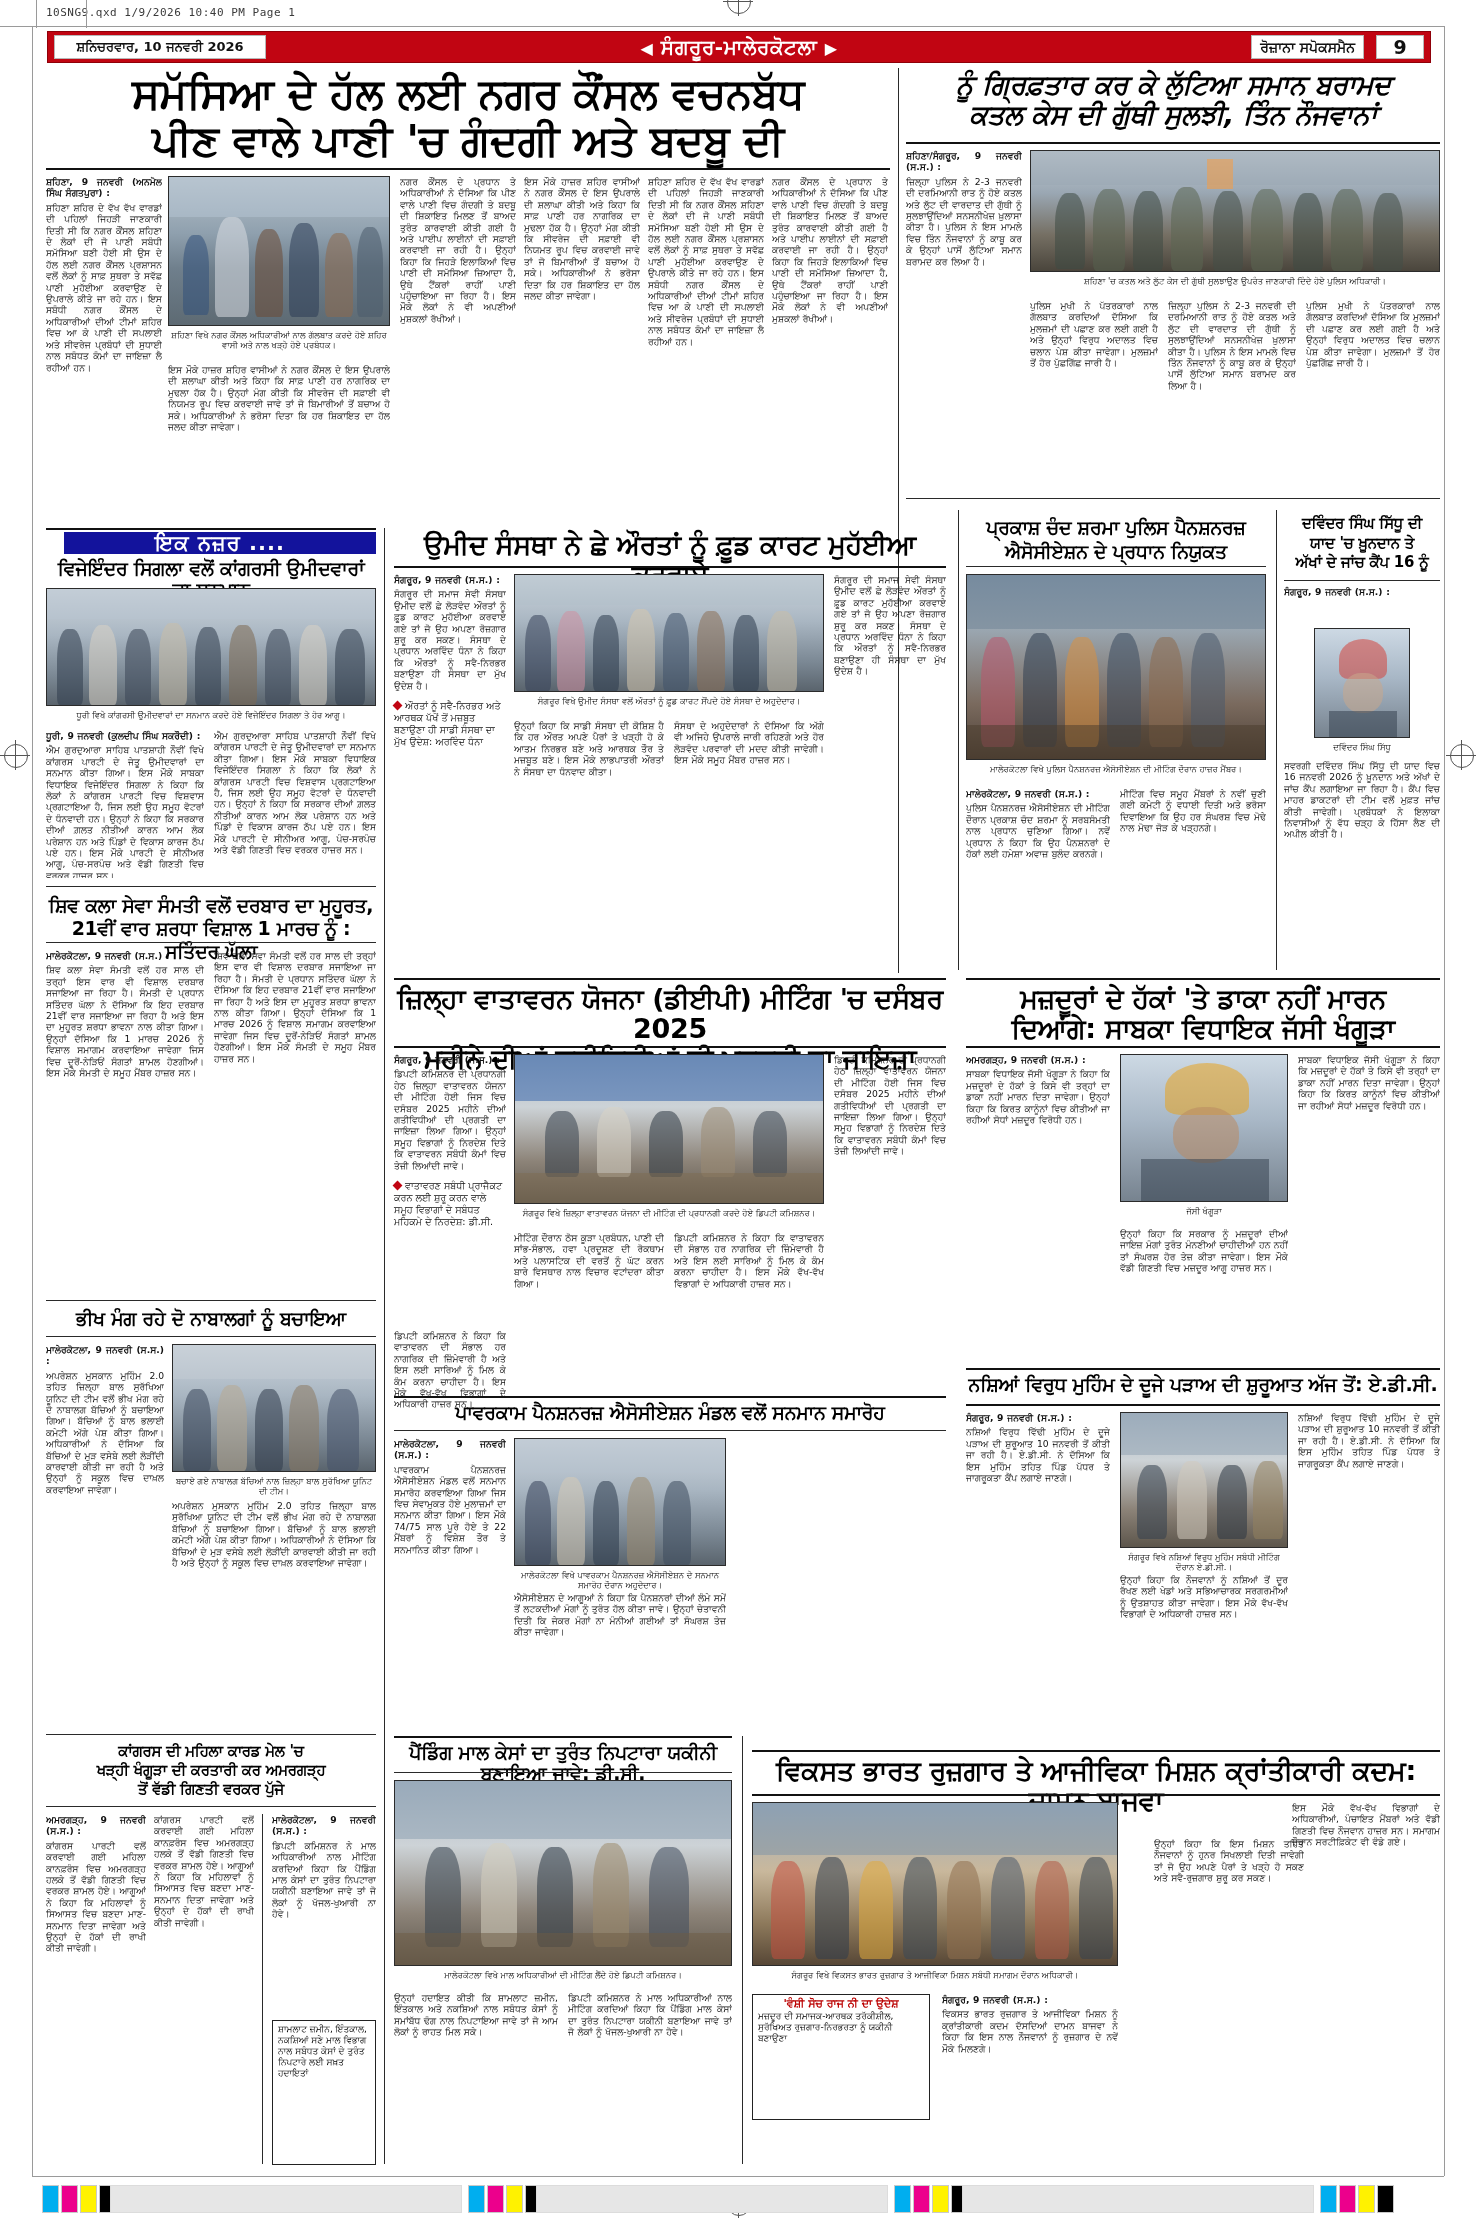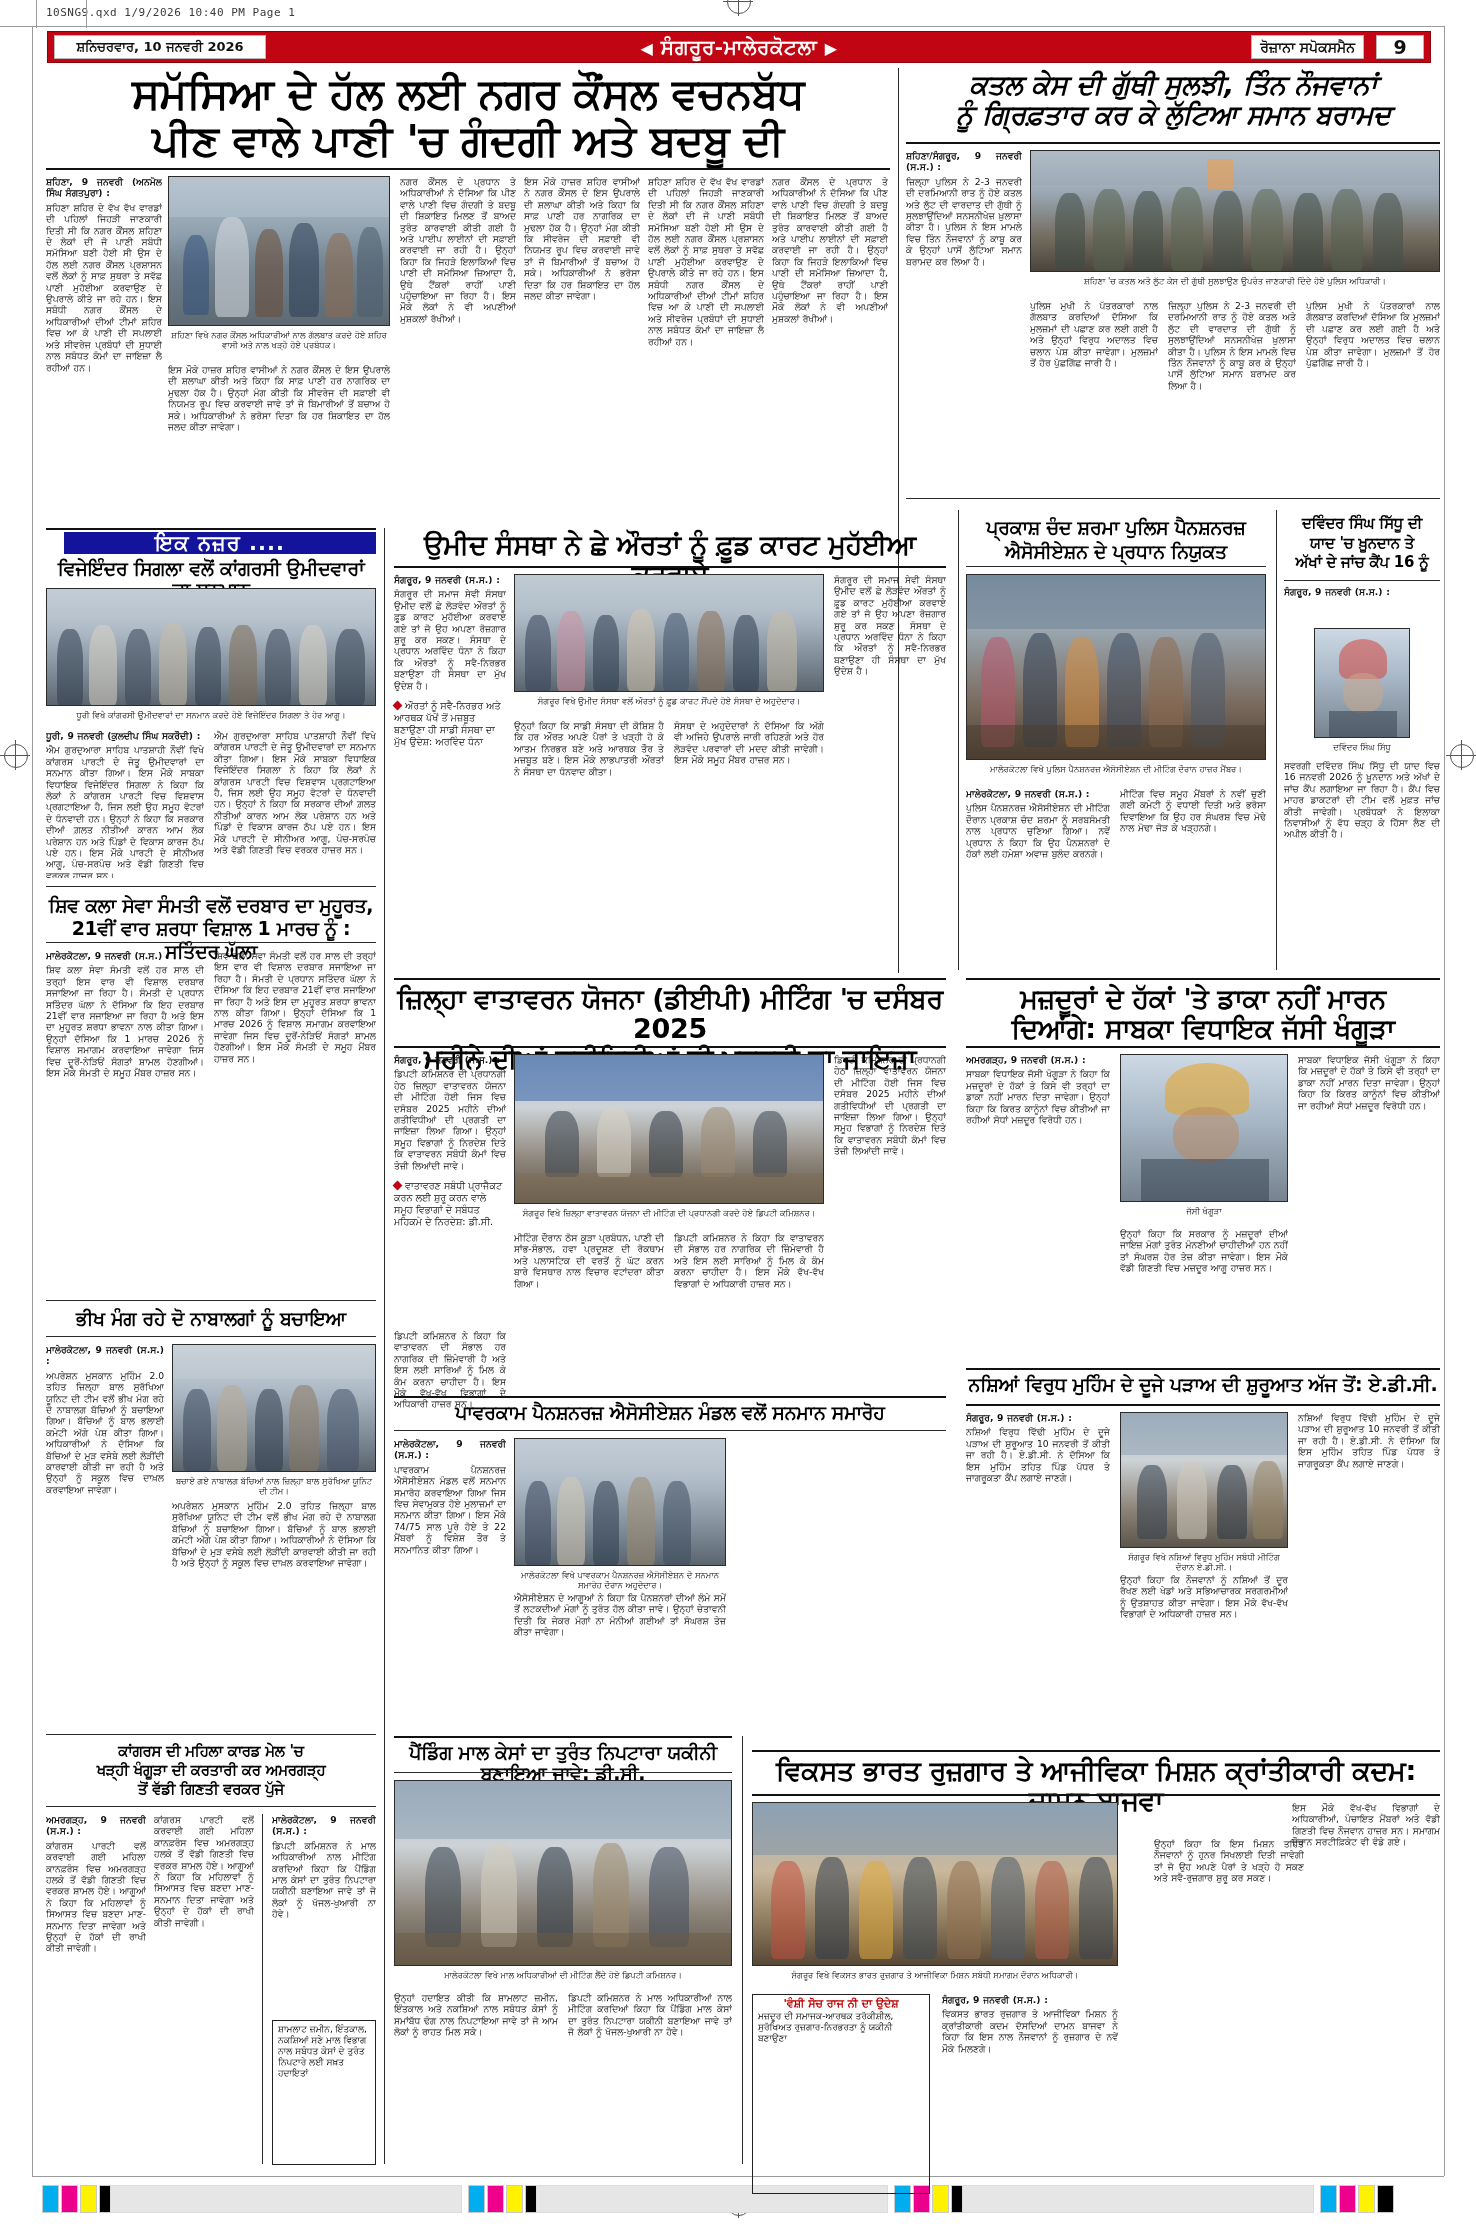--- a/index.html
+++ b/index.html
@@ -183,22 +183,22 @@
     <p>ਇਸ ਮੌਕੇ ਹਾਜ਼ਰ ਸ਼ਹਿਰ ਵਾਸੀਆਂ ਨੇ ਨਗਰ ਕੌਂਸਲ ਦੇ ਇਸ ਉਪਰਾਲੇ ਦੀ ਸ਼ਲਾਘਾ ਕੀਤੀ ਅਤੇ ਕਿਹਾ ਕਿ ਸਾਫ਼ ਪਾਣੀ ਹਰ ਨਾਗਰਿਕ ਦਾ ਮੁਢਲਾ ਹੱਕ ਹੈ। ਉਨ੍ਹਾਂ ਮੰਗ ਕੀਤੀ ਕਿ ਸੀਵਰੇਜ ਦੀ ਸਫ਼ਾਈ ਵੀ ਨਿਯਮਤ ਰੂਪ ਵਿਚ ਕਰਵਾਈ ਜਾਵੇ ਤਾਂ ਜੋ ਬਿਮਾਰੀਆਂ ਤੋਂ ਬਚਾਅ ਹੋ ਸਕੇ। ਅਧਿਕਾਰੀਆਂ ਨੇ ਭਰੋਸਾ ਦਿਤਾ ਕਿ ਹਰ ਸ਼ਿਕਾਇਤ ਦਾ ਹੱਲ ਜਲਦ ਕੀਤਾ ਜਾਵੇਗਾ।</p>
   </div>
   <div class="col" style="left:648px;top:176px;width:116px;height:350px;">
     <p>ਸ਼ਹਿਣਾ ਸ਼ਹਿਰ ਦੇ ਵੱਖ ਵੱਖ ਵਾਰਡਾਂ ਦੀ ਪਹਿਲਾਂ ਜਿਹੜੀ ਜਾਣਕਾਰੀ ਦਿਤੀ ਸੀ ਕਿ ਨਗਰ ਕੌਂਸਲ ਸ਼ਹਿਣਾ ਦੇ ਲੋਕਾਂ ਦੀ ਜੋ ਪਾਣੀ ਸਬੰਧੀ ਸਮੱਸਿਆ ਬਣੀ ਹੋਈ ਸੀ ਉਸ ਦੇ ਹੱਲ ਲਈ ਨਗਰ ਕੌਂਸਲ ਪ੍ਰਸ਼ਾਸਨ ਵਲੋਂ ਲੋਕਾਂ ਨੂੰ ਸਾਫ਼ ਸੁਥਰਾ ਤੇ ਸਵੱਛ ਪਾਣੀ ਮੁਹੱਈਆ ਕਰਵਾਉਣ ਦੇ ਉਪਰਾਲੇ ਕੀਤੇ ਜਾ ਰਹੇ ਹਨ। ਇਸ ਸਬੰਧੀ ਨਗਰ ਕੌਂਸਲ ਦੇ ਅਧਿਕਾਰੀਆਂ ਦੀਆਂ ਟੀਮਾਂ ਸ਼ਹਿਰ ਵਿਚ ਆ ਕੇ ਪਾਣੀ ਦੀ ਸਪਲਾਈ ਅਤੇ ਸੀਵਰੇਜ ਪ੍ਰਬੰਧਾਂ ਦੀ ਸੁਧਾਈ ਨਾਲ ਸਬੰਧਤ ਕੰਮਾਂ ਦਾ ਜਾਇਜ਼ਾ ਲੈ ਰਹੀਆਂ ਹਨ।</p>
   </div>
   <div class="col" style="left:772px;top:176px;width:116px;height:350px;">
     <p>ਨਗਰ ਕੌਂਸਲ ਦੇ ਪ੍ਰਧਾਨ ਤੇ ਅਧਿਕਾਰੀਆਂ ਨੇ ਦੱਸਿਆ ਕਿ ਪੀਣ ਵਾਲੇ ਪਾਣੀ ਵਿਚ ਗੰਦਗੀ ਤੇ ਬਦਬੂ ਦੀ ਸ਼ਿਕਾਇਤ ਮਿਲਣ ਤੋਂ ਬਾਅਦ ਤੁਰੰਤ ਕਾਰਵਾਈ ਕੀਤੀ ਗਈ ਹੈ ਅਤੇ ਪਾਈਪ ਲਾਈਨਾਂ ਦੀ ਸਫ਼ਾਈ ਕਰਵਾਈ ਜਾ ਰਹੀ ਹੈ। ਉਨ੍ਹਾਂ ਕਿਹਾ ਕਿ ਜਿਹੜੇ ਇਲਾਕਿਆਂ ਵਿਚ ਪਾਣੀ ਦੀ ਸਮੱਸਿਆ ਜ਼ਿਆਦਾ ਹੈ, ਉਥੇ ਟੈਂਕਰਾਂ ਰਾਹੀਂ ਪਾਣੀ ਪਹੁੰਚਾਇਆ ਜਾ ਰਿਹਾ ਹੈ। ਇਸ ਮੌਕੇ ਲੋਕਾਂ ਨੇ ਵੀ ਅਪਣੀਆਂ ਮੁਸ਼ਕਲਾਂ ਰੱਖੀਆਂ।</p>
   </div>
 
   <div class="box" style="left:906px;top:70px;width:534px;">
+    <div class="hl hl-sec hl-ital">ਨੂੰ ਗ੍ਰਿਫ਼ਤਾਰ ਕਰ ਕੇ ਲੁੱਟਿਆ ਸਮਾਨ ਬਰਾਮਦ</div>
     <div class="hl hl-sec hl-ital">ਕਤਲ ਕੇਸ ਦੀ ਗੁੱਥੀ ਸੁਲਝੀ, ਤਿੰਨ ਨੌਜਵਾਨਾਂ</div>
-    <div class="hl hl-sec hl-ital">ਨੂੰ ਗ੍ਰਿਫ਼ਤਾਰ ਕਰ ਕੇ ਲੁੱਟਿਆ ਸਮਾਨ ਬਰਾਮਦ</div>
   </div>
   <div class="hdiv2" style="left:906px;top:142px;width:534px;"></div>
 
   <div class="col" style="left:906px;top:150px;width:116px;height:340px;">
     <p><span class="lead">ਸ਼ਹਿਣਾ/ਸੰਗਰੂਰ, 9 ਜਨਵਰੀ (ਸ.ਸ.) :</span></p>
     <p>ਜ਼ਿਲ੍ਹਾ ਪੁਲਿਸ ਨੇ 2-3 ਜਨਵਰੀ ਦੀ ਦਰਮਿਆਨੀ ਰਾਤ ਨੂੰ ਹੋਏ ਕਤਲ ਅਤੇ ਲੁੱਟ ਦੀ ਵਾਰਦਾਤ ਦੀ ਗੁੱਥੀ ਨੂੰ ਸੁਲਝਾਉਂਦਿਆਂ ਸਨਸਨੀਖੇਜ਼ ਖ਼ੁਲਾਸਾ ਕੀਤਾ ਹੈ। ਪੁਲਿਸ ਨੇ ਇਸ ਮਾਮਲੇ ਵਿਚ ਤਿੰਨ ਨੌਜਵਾਨਾਂ ਨੂੰ ਕਾਬੂ ਕਰ ਕੇ ਉਨ੍ਹਾਂ ਪਾਸੋਂ ਲੁੱਟਿਆ ਸਮਾਨ ਬਰਾਮਦ ਕਰ ਲਿਆ ਹੈ।</p>
   </div>
 
   <div class="photo ph-flag" style="left:1030px;top:150px;width:410px;height:122px;">
     <div class="ph-band" style="left:0;top:0;width:100%;height:34px;background:#9aa7b3;"></div>
@@ -526,21 +526,21 @@
     <div class="ph-fig" style="left:62px;top:54px;width:34px;height:102px;background:#2f3c4c;"></div>
     <div class="ph-fig" style="left:106px;top:58px;width:34px;height:98px;background:#e0a93c;"></div>
     <div class="ph-fig" style="left:150px;top:54px;width:34px;height:102px;background:#3a4858;"></div>
     <div class="ph-fig" style="left:194px;top:58px;width:34px;height:98px;background:#8f6f4e;"></div>
     <div class="ph-fig" style="left:238px;top:54px;width:34px;height:102px;background:#4b5a6c;"></div>
     <div class="ph-fig" style="left:282px;top:58px;width:34px;height:98px;background:#b05a46;"></div>
     <div class="ph-fig" style="left:326px;top:54px;width:34px;height:102px;background:#35424f;"></div>
   </div>
   <div class="cap" style="left:752px;top:1970px;width:366px;">ਸੰਗਰੂਰ ਵਿਖੇ ਵਿਕਸਤ ਭਾਰਤ ਰੁਜ਼ਗਾਰ ਤੇ ਆਜੀਵਿਕਾ ਮਿਸ਼ਨ ਸਬੰਧੀ ਸਮਾਗਮ ਦੌਰਾਨ ਅਧਿਕਾਰੀ।</div>
 
-  <div class="quotebox" style="left:752px;top:1994px;width:178px;height:200px;">
+  <div class="quotebox" style="left:752px;top:1994px;width:178px;height:126px;">
     <span class="quotehl">'ਵੰਸ਼ੀ ਸੋਚ ਰਾਜ ਨੀ ਦਾ ਉਦੇਸ਼</span>
     <span>ਮਜ਼ਦੂਰ ਦੀ ਸਮਾਜਕ-ਆਰਥਕ ਤਰੱਕੀਸ਼ੀਲ, ਸੁਰੱਖਿਅਤ ਰੁਜ਼ਗਾਰ-ਨਿਰਭਰਤਾ ਨੂੰ ਯਕੀਨੀ ਬਣਾਉਣਾ</span>
   </div>
   <div class="col" style="left:942px;top:1994px;width:176px;height:170px;">
     <p><span class="lead">ਸੰਗਰੂਰ, 9 ਜਨਵਰੀ (ਸ.ਸ.) :</span></p>
     <p>ਵਿਕਸਤ ਭਾਰਤ ਰੁਜ਼ਗਾਰ ਤੇ ਆਜੀਵਿਕਾ ਮਿਸ਼ਨ ਨੂੰ ਕ੍ਰਾਂਤੀਕਾਰੀ ਕਦਮ ਦੱਸਦਿਆਂ ਦਾਮਨ ਬਾਜਵਾ ਨੇ ਕਿਹਾ ਕਿ ਇਸ ਨਾਲ ਨੌਜਵਾਨਾਂ ਨੂੰ ਰੁਜ਼ਗਾਰ ਦੇ ਨਵੇਂ ਮੌਕੇ ਮਿਲਣਗੇ।</p>
   </div>
   <div class="col" style="left:1130px;top:1838px;width:150px;height:362px;margin-left:24px;">
     <p>ਉਨ੍ਹਾਂ ਕਿਹਾ ਕਿ ਇਸ ਮਿਸ਼ਨ ਤਹਿਤ ਨੌਜਵਾਨਾਂ ਨੂੰ ਹੁਨਰ ਸਿਖਲਾਈ ਦਿਤੀ ਜਾਵੇਗੀ ਤਾਂ ਜੋ ਉਹ ਅਪਣੇ ਪੈਰਾਂ ਤੇ ਖੜ੍ਹੇ ਹੋ ਸਕਣ ਅਤੇ ਸਵੈ-ਰੁਜ਼ਗਾਰ ਸ਼ੁਰੂ ਕਰ ਸਕਣ।</p>
   </div>

